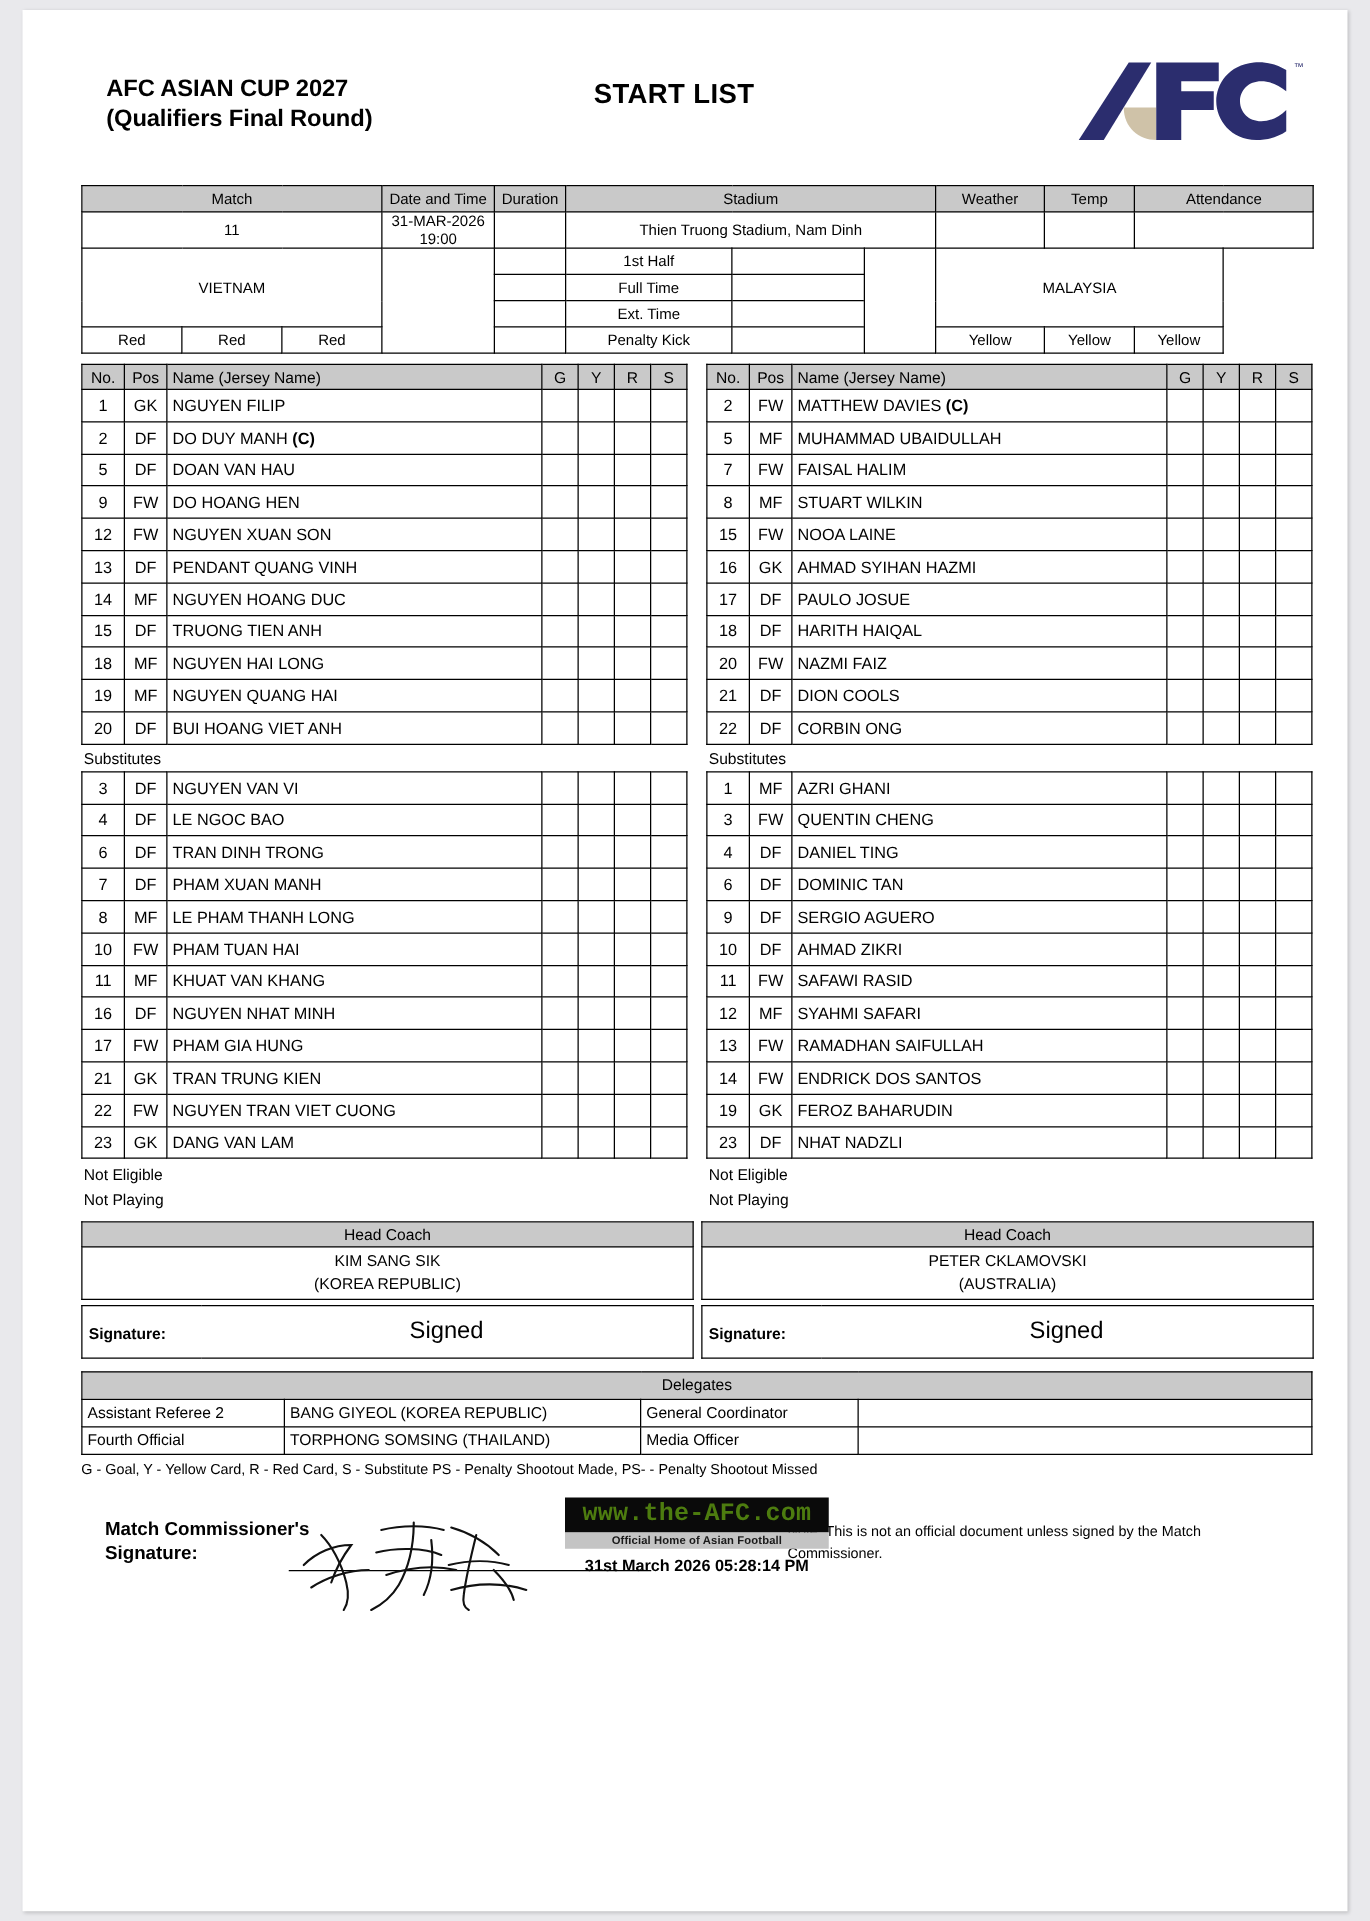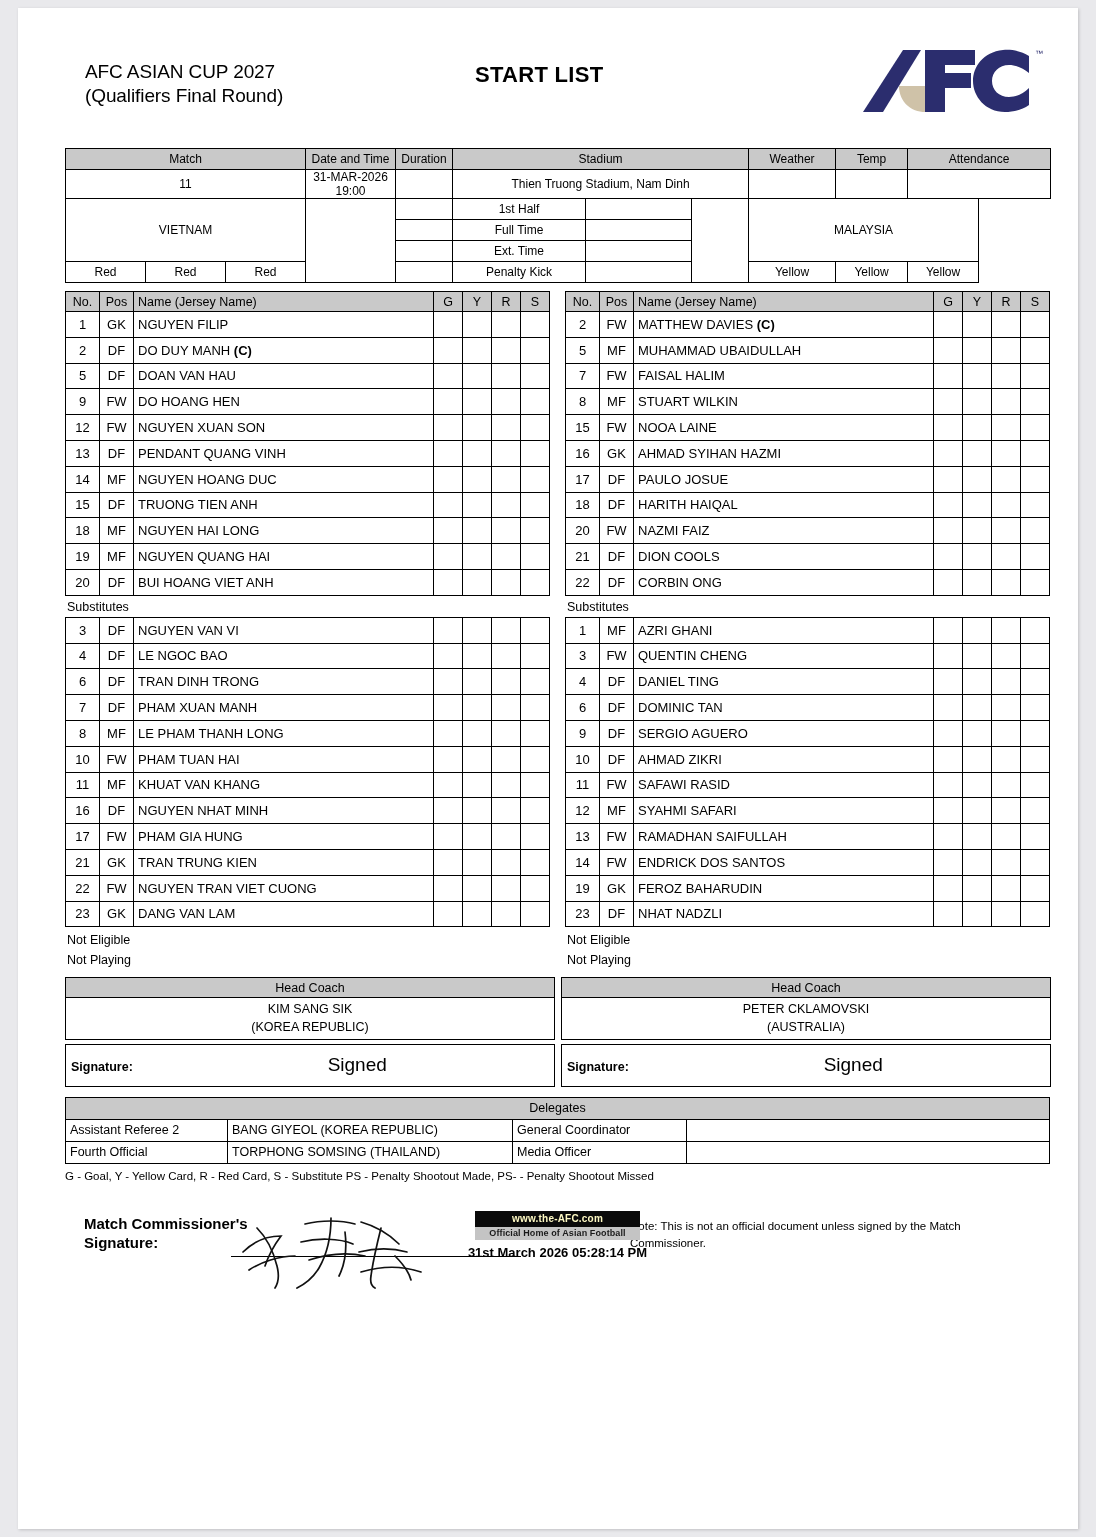--- a/index.html
+++ b/index.html
@@ -15,21 +15,21 @@
     position: absolute;
     left: 18px; top: 8px;
     width: 1060px; height: 1521px;
     background: #ffffff;
     box-shadow: 1px 1px 3px rgba(0,0,0,0.18);
   }
   .inner { position:absolute; left:47px; top:32px; width:985px; }
 
   
   .hdr { position:relative; height:108px; }
-  .hdr-title { position:absolute; left:20px; top:20px; font-size:19px; font-weight:normal; line-height:1.28; letter-spacing:-0.1px;}
+  .hdr-title { position:absolute; left:20px; top:20px; font-size:19px; font-weight:bold; line-height:1.28; letter-spacing:-0.1px;}
   .hdr-center { position:absolute; left:410px; top:22px; font-size:22px; font-weight:bold; letter-spacing:0.3px;}
   .logo { position:absolute; right:6px; top:2px; width:185px; height:78px; }
 
   
   table.grid { border-collapse: collapse; table-layout: fixed; width:985px; }
   table.grid td, table.grid th {
     border: 1.3px solid #000;
     font-size: 12px;
     font-weight: normal;
     padding: 0 3px;
@@ -89,21 +89,21 @@
 
   
   .foot { position:relative; margin-top:26px; height:90px; }
   .mcsig-lbl { position:absolute; left:0; top:6px; font-size:15px; font-weight:bold; line-height:1.3;margin-left:19px; }
   .mcsig-line { position:absolute; left:166px; top:48px; width:290px; border-bottom:1.6px solid #000; }
   .mcsig-mark { position:absolute; left:170px; top:2px; width:300px; height:80px; }
   .mcnote { position:absolute; left:565px; top:10px; width:380px; font-size:11.5px; line-height:1.5; }
 
   .afcfoot { position:absolute; left:0; right:0; bottom:38px; text-align:center; }
   .afcbar { display:inline-block; }
-  .afcbar .b1 { background:#0a0a0a; color:#fef9c3; font-size:10px; font-weight:bold; padding:2px 14px 3px; letter-spacing:0.2px; font-family:Liberation Sans, sans-serif;}
+  .afcbar .b1 { background:#0a0a0a; color:#4d7c0f; font-size:20px; font-weight:bold; padding:2px 14px 3px; letter-spacing:0.2px; font-family:Liberation Mono, monospace;}
   .afcbar .b2 { background:#c4c4c4; color:#1a1a1a; font-size:9px; font-weight:bold; padding:1px 14px 2px; letter-spacing:0.1px;}
   .afcdate { margin-top:5px; font-size:13px; font-weight:bold; }
 </style>
 </head>
 <body>
 
 <div class="page">
  <div class="inner">
 
   <div class="hdr">

